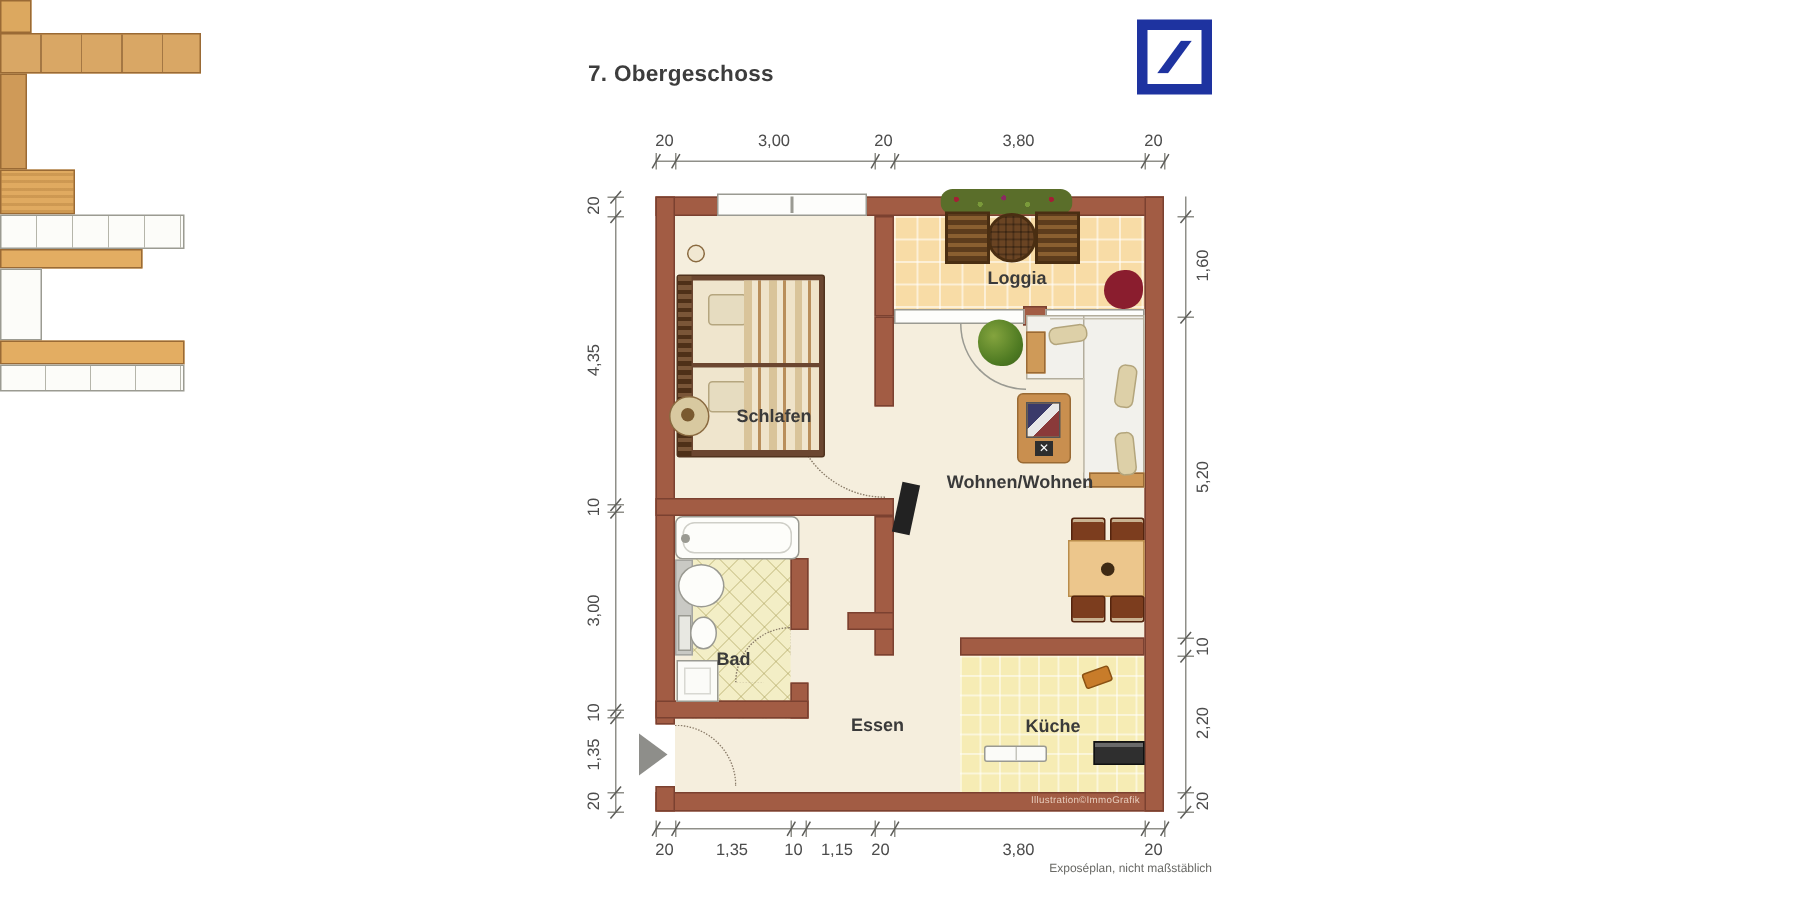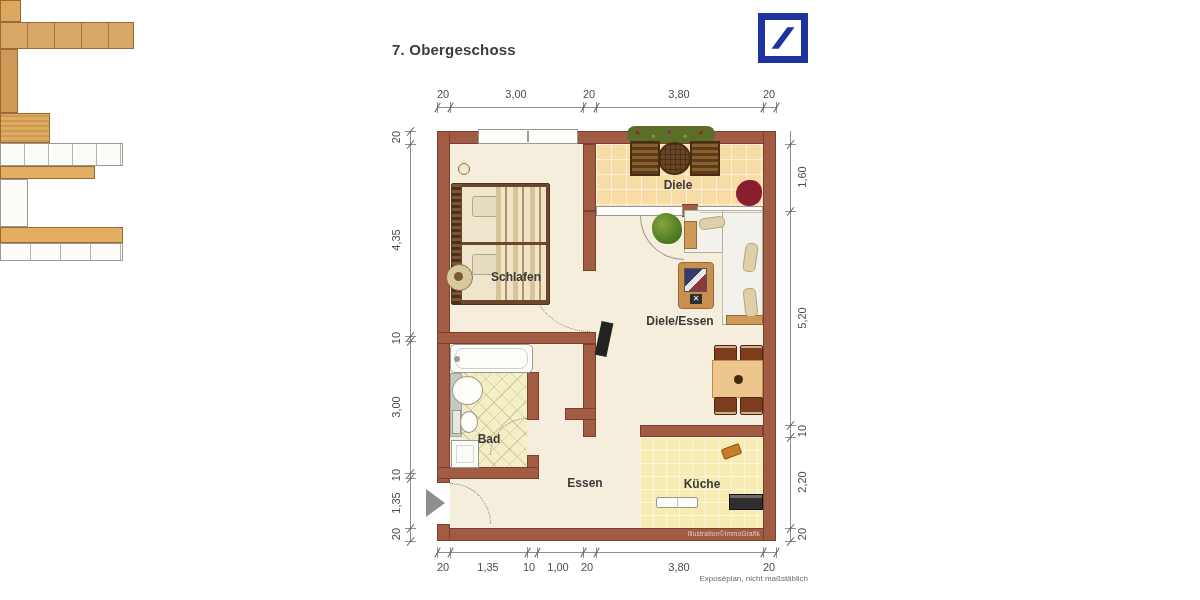--- a/index.html
+++ b/index.html
@@ -170,22 +170,22 @@
   <div class="white-f" style="left:640px;top:431px;width:28px;height:48px;"></div>
   <div class="abs" style="left:722px;top:446px;width:17px;height:9px;background:#c87c2a;border:1px solid #8a5214;border-radius:2px;transform:rotate(-20deg);"></div>
   <div class="wood" style="left:640px;top:494px;width:123px;height:16px;background:#e3ad62;"></div>
   <div class="abs" style="left:656px;top:497px;width:42px;height:11px;background:#fbfbf8;border:1px solid #9a9a92;border-radius:2px;box-sizing:border-box;">
     <div style="position:absolute;left:20px;top:0;width:1px;height:100%;background:#c5c5bd;"></div>
   </div>
   <div class="abs" style="left:729px;top:494px;width:34px;height:16px;background:#2f2f2f;border:1px solid #111;box-sizing:border-box;box-shadow:inset 0 3px 0 #6a6a6a;"></div>
   <div class="white-f" style="left:640px;top:510px;width:123px;height:18px;background-image:repeating-linear-gradient(90deg,transparent 0 29px,#b5b5aa 29px 30px);"></div>
 
   <div class="room-label" style="left:516px;top:277px;">Schlafen</div>
-  <div class="room-label" style="left:678px;top:185px;">Diele</div>
-  <div class="room-label" style="left:680px;top:321px;">Diele/Essen</div>
+  <div class="room-label" style="left:678px;top:185px;">Loggia</div>
+  <div class="room-label" style="left:680px;top:321px;">Wohnen/Wohnen</div>
   <div class="room-label" style="left:489px;top:439px;">Bad</div>
   <div class="room-label" style="left:585px;top:483px;">Essen</div>
   <div class="room-label" style="left:702px;top:484px;">Küche</div>
 
   <div class="dim horiz" style="left:437px;top:101px;width:339px;height:13px;">
       <div class="line"></div>
       <span class="guide" style="left: 0px;"></span>
       <span class="slash" style="left: -5px;"></span>
       <span class="guide" style="left: 13px;"></span>
       <span class="slash" style="left: 8px;"></span>
@@ -268,20 +268,20 @@
 
   <span class="abs dim-label rot" style="left:784px;top:171px;">1,60</span>
   <span class="abs dim-label rot" style="left:784px;top:312px;">5,20</span>
   <span class="abs dim-label rot" style="left:784px;top:425px;">10</span>
   <span class="abs dim-label rot" style="left:784px;top:476px;">2,20</span>
   <span class="abs dim-label rot" style="left:784px;top:528px;">20</span>
 
   <span class="abs dim-label" style="left:425px;top:561px;">20</span>
   <span class="abs dim-label" style="left:470px;top:561px;">1,35</span>
   <span class="abs dim-label" style="left:511px;top:561px;">10</span>
-  <span class="abs dim-label" style="left:540px;top:561px;">1,00</span>
+  <span class="abs dim-label" style="left:540px;top:561px;">1,15</span>
   <span class="abs dim-label" style="left:569px;top:561px;">20</span>
   <span class="abs dim-label" style="left:661px;top:561px;">3,80</span>
   <span class="abs dim-label" style="left:751px;top:561px;">20</span>
 
   <div class="abs" id="credit">Illustration©ImmoGrafik</div>
   <div class="abs" id="footnote">Exposéplan, nicht maßstäblich</div>
 </div>
 
 </body></html>

